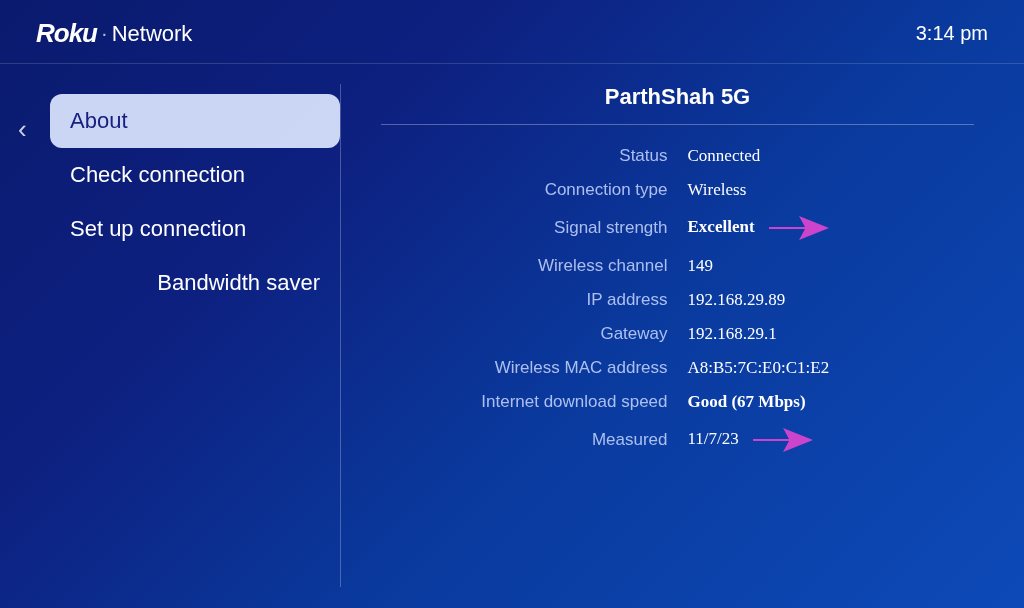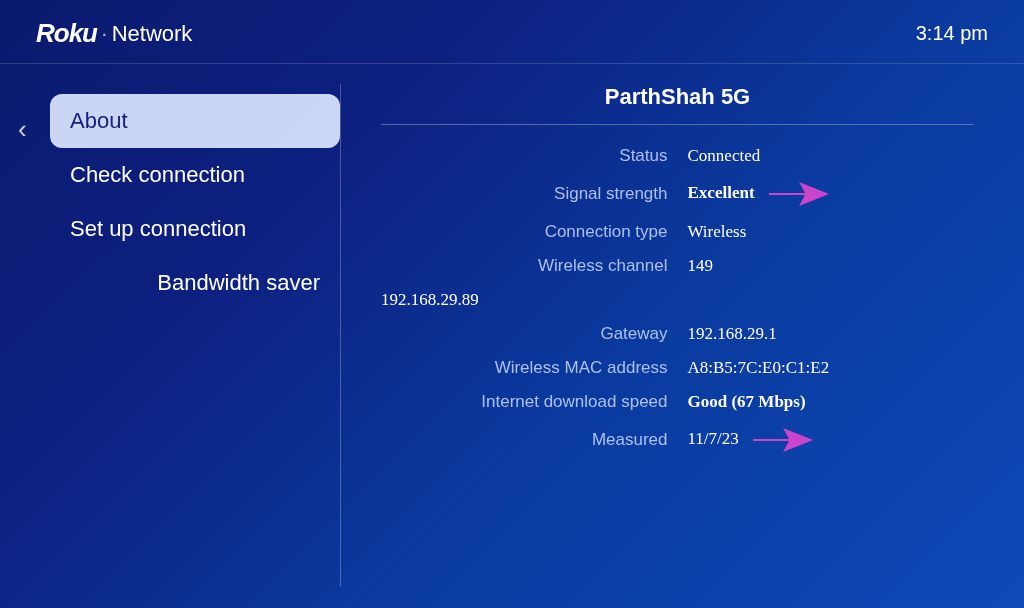--- a/index.html
+++ b/index.html
@@ -215,40 +215,41 @@
     </div>
 
     <div class="info-table">
 
       <div class="info-row">
         <span class="info-label">Status</span>
         <span class="info-value">Connected</span>
       </div>
 
       <div class="info-row">
+        <span class="info-label">Connection type</span>
+        <span class="info-value">Wireless</span>
+      </div>
+
+      <div class="info-row">
         <span class="info-label">Signal strength</span>
         <span class="info-value highlight">
           Excellent
           <svg style="display:inline-block;margin-left:10px;vertical-align:middle;" width="60" height="28" viewBox="0 0 60 28">
             <polygon points="60,14 30,2 36,13 0,13 0,15 36,15 30,26" fill="#cc44cc"></polygon>
           </svg>
         </span>
       </div>
 
       <div class="info-row">
-        <span class="info-label">Connection type</span>
-        <span class="info-value">Wireless</span>
-      </div>
-
-      <div class="info-row">
         <span class="info-label">Wireless channel</span>
         <span class="info-value">149</span>
       </div>
 
       <div class="info-row">
+        <span class="info-label">IP address</span>
         <span class="info-value">192.168.29.89</span>
       </div>
 
       <div class="info-row">
         <span class="info-label">Gateway</span>
         <span class="info-value">192.168.29.1</span>
       </div>
 
       <div class="info-row">
         <span class="info-label">Wireless MAC address</span>

